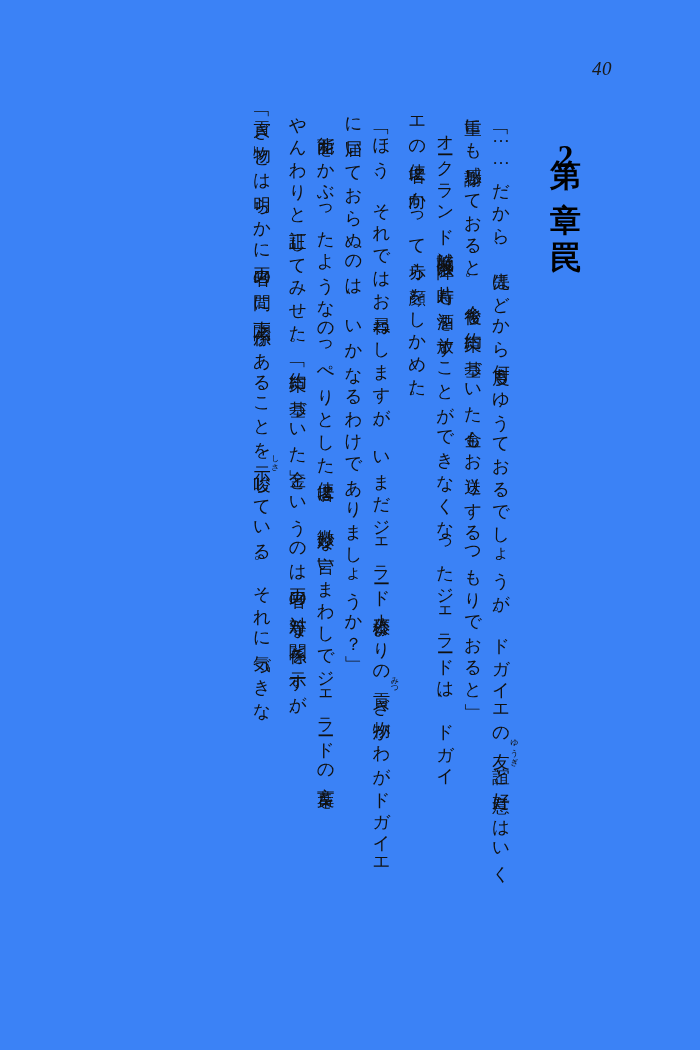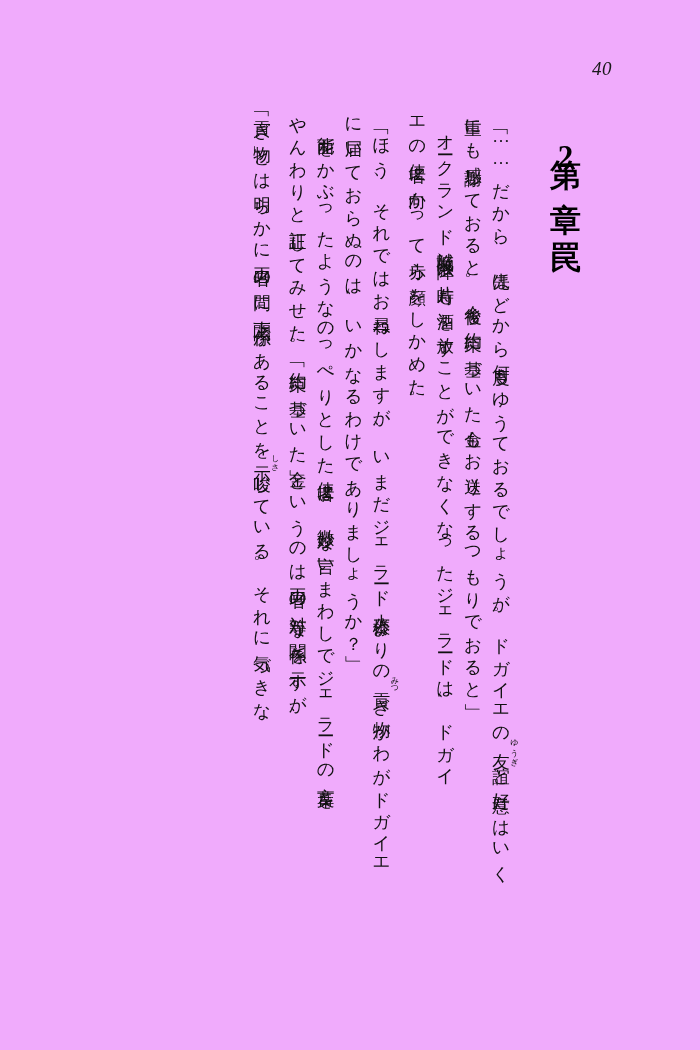--- a/index.html
+++ b/index.html
@@ -11,21 +11,21 @@
     width: 700px;
     height: 1050px;
     position: relative;
     font-family: "Liberation Serif", "DejaVu Serif", serif;
     color: #111111;
     overflow: hidden;
   }
   .page {
     position: absolute;
     inset: 0;
-    background: #f0abfc;
+    background: #3b82f6;
   }
   .page-number {
     position: absolute;
     top: 58px;
     right: 88px;
     font-family: "Liberation Serif", serif;
     font-style: italic;
     font-size: 19px;
     color: #1a1a1a;
     letter-spacing: 0.5px;

